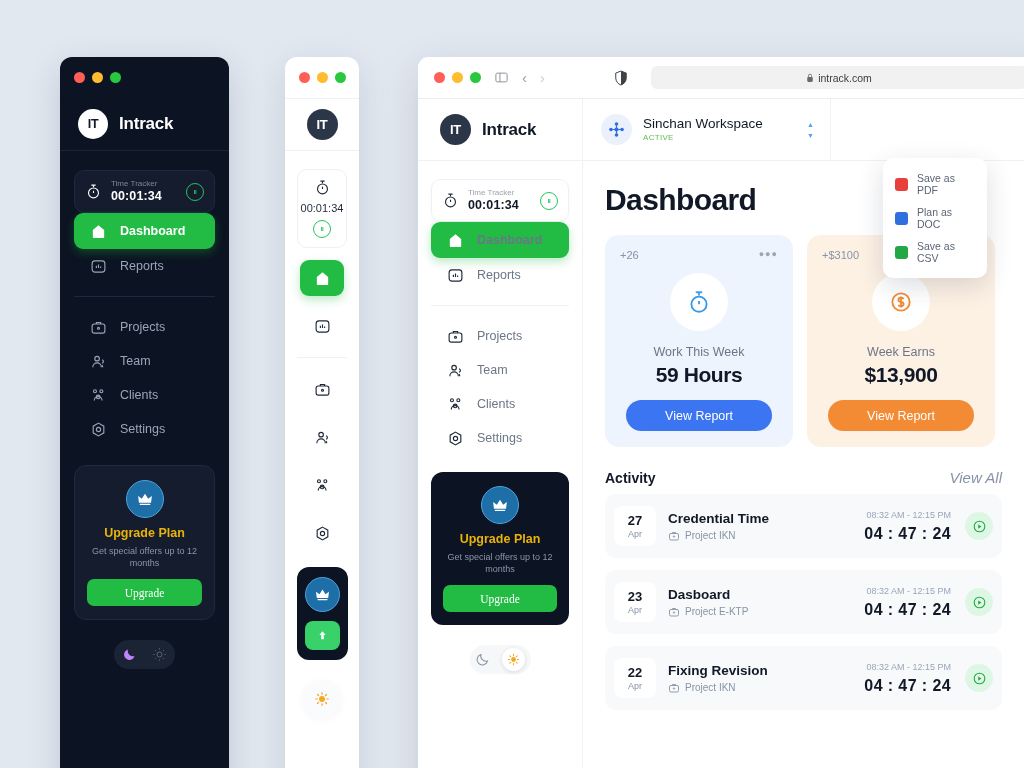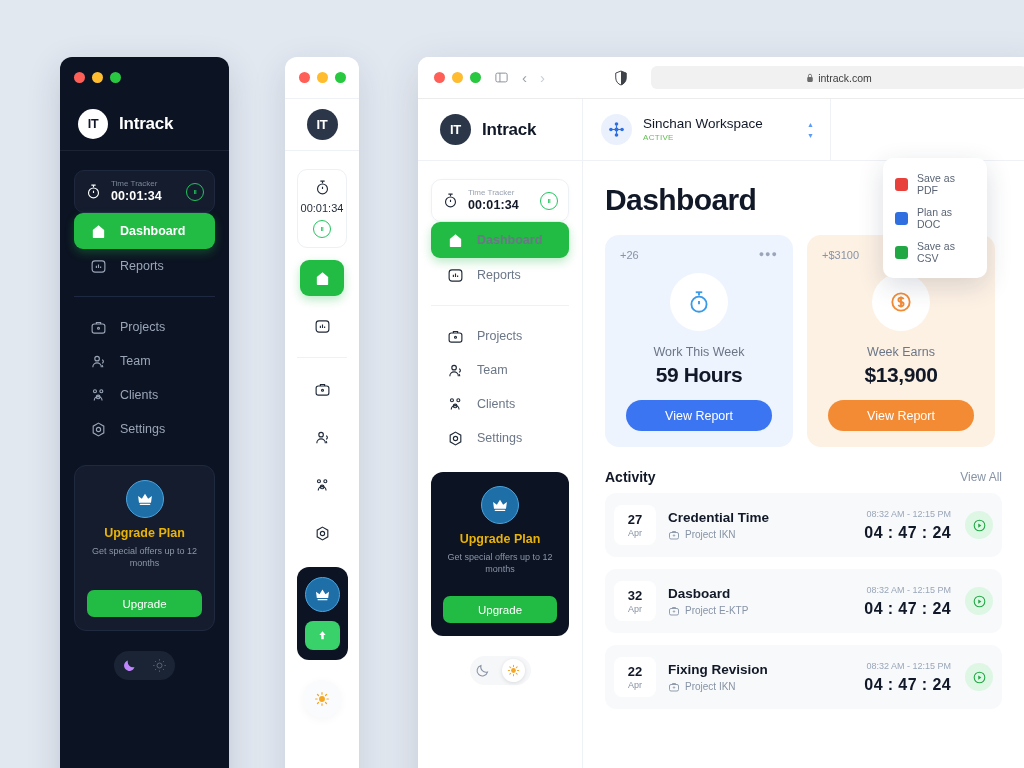--- a/index.html
+++ b/index.html
@@ -57,23 +57,23 @@
 
   .promo {
     margin: 19px 14px 0; background: #141c2e; border: 1px solid #1f2a40;
     border-radius: 12px; padding: 14px 12px 13px; text-align: center;
   }
   .crown { width: 38px; height: 38px; border-radius: 50%; background: #1e6fa8;
            border: 1.5px solid #4ba3dd; margin: 0 auto 8px; display: flex;
            align-items: center; justify-content: center; }
   .promo-t { font-size: 12.5px; font-weight: bold; color: #eab308; }
   .promo-s { font-size: 9px; color: #8b96a8; margin-top: 5px; line-height: 1.35; }
-  .promo-b { margin-top: 21px; background: #22bb44; color: #fff; border: none;
+  .promo-b { margin-top: 10px; background: #22bb44; color: #fff; border: none;
              border-radius: 7px; width: 100%; height: 27px; font-size: 11.5px;
-             font-family: Liberation Sans, sans-serif; cursor: pointer; }
+             font-family: Liberation Serif, serif; cursor: pointer; }
 
   .theme-toggle-d { margin: 20px auto 0; width: 61px; height: 29px; border-radius: 15px;
                     background: #1a2435; display: flex; align-items: center;
                     justify-content: space-around; }
 
   
   .win-rail {
     position: absolute; left: 285px; top: 57px; width: 74px; height: 740px;
     background: #fff; border-radius: 12px 12px 0 0;
     box-shadow: 0 10px 34px rgba(25,40,70,.13); overflow: hidden;
@@ -170,21 +170,21 @@
               margin-top: 4px; letter-spacing: -.4px; }
   .card-btn { margin: 13px auto 0; display: block; width: 146px; height: 31px;
               border: none; border-radius: 16px; color: #fff; font-size: 12.5px;
               font-family: inherit; cursor: pointer; }
   .card-btn.blue { background: #3b75f1; }
   .card-btn.orange { background: #f38b35; }
 
   .acthead { display: flex; justify-content: space-between; align-items: center;
              width: 397px; margin: 22px 0 8px; }
   .acthead h3 { font-size: 14px; color: #111827; }
-  .viewall { font-size: 12px; color: #8793a6; }
+  .viewall { font-size: 15px; color: #8793a6; font-style: italic; }
 
   .act-row { width: 397px; height: 64px; background: #f7f9fb; border-radius: 11px;
              display: flex; align-items: center; padding: 0 9px; margin-bottom: 12px; }
   .act-date { width: 42px; background: #fff; border-radius: 8px; text-align: center;
               padding: 7px 0; flex: none; }
   .act-d { font-size: 13px; font-weight: bold; color: #111827; }
   .act-m { font-size: 9px; color: #8793a6; margin-top: 1px; }
   .act-mid { flex: 1; padding-left: 12px; }
   .act-t { font-size: 13.5px; font-weight: bold; color: #111827; }
   .act-p { font-size: 10px; color: #8793a6; margin-top: 4px; display: flex;
@@ -615,21 +615,21 @@
           <div class="act-play">
             <svg width="15" height="15" viewBox="0 0 24 24" fill="none" stroke="#21a845" stroke-width="1.7">
               <circle cx="12" cy="12" r="8.5"></circle>
                 <path d="M10 8.6l5 3.4-5 3.4z" fill="#21a845" stroke="none"></path>
             </svg>
           </div>
         </div>
 
         <div class="act-row">
           <div class="act-date">
-            <div class="act-d">32</div>
+            <div class="act-d">23</div>
             <div class="act-m">Apr</div>
           </div>
           <div class="act-mid">
             <div class="act-t">Dasboard</div>
             <div class="act-p">
               <svg width="12" height="12" viewBox="0 0 24 24" fill="none" stroke="#8793a6" stroke-width="1.8">
                 <rect x="3" y="7" width="18" height="13" rx="3"></rect>
                   <path d="M9 7V5h6v2"></path>
                   <circle cx="12" cy="13" r="1.4"></circle>
               </svg>

